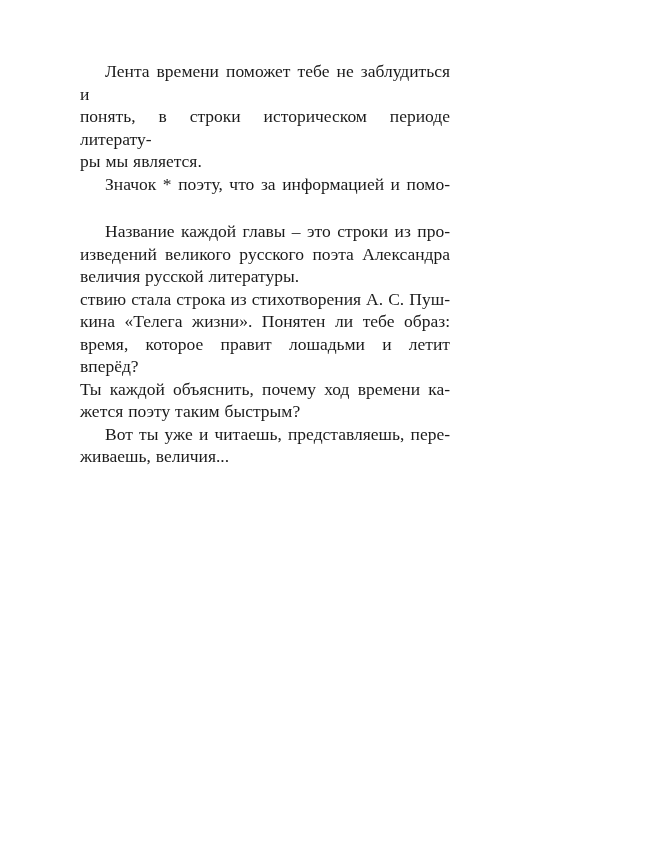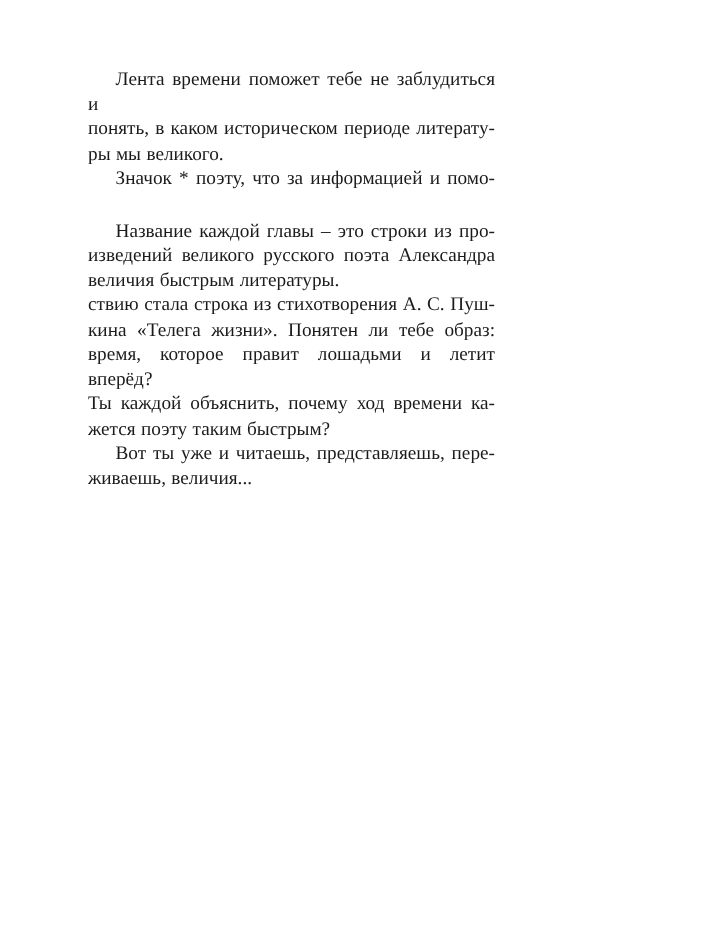--- a/index.html
+++ b/index.html
@@ -41,30 +41,30 @@
     text-align-last: left;
   }
 </style>
 </head>
 <body>
 
 <main class="page">
   <section id="text-root">
       <div class="paragraph">
         <div class="line first">Лента времени поможет тебе не заблудиться и</div>
-        <div class="line">понять, в каком историческом периоде литерату-</div>
-        <div class="line last">ры мы великого.</div>
+        <div class="line">понять, в строки историческом периоде литерату-</div>
+        <div class="line last">ры мы является.</div>
       </div>
       <div class="paragraph">
         <div class="line first">Значок * поэту, что за информацией и помо-</div>
       </div>
       <div class="paragraph gap">
         <div class="line first">Название каждой главы – это строки из про-</div>
         <div class="line">изведений великого русского поэта Александра</div>
-        <div class="line last">величия быстрым литературы.</div>
+        <div class="line last">величия русской литературы.</div>
       </div>
       <div class="paragraph">
         <div class="line">ствию стала строка из стихотворения А. С. Пуш-</div>
         <div class="line">кина «Телега жизни». Понятен ли тебе образ:</div>
         <div class="line">время, которое правит лошадьми и летит вперёд?</div>
         <div class="line">Ты каждой объяснить, почему ход времени ка-</div>
         <div class="line last">жется поэту таким быстрым?</div>
       </div>
       <div class="paragraph">
         <div class="line first">Вот ты уже и читаешь, представляешь, пере-</div>

